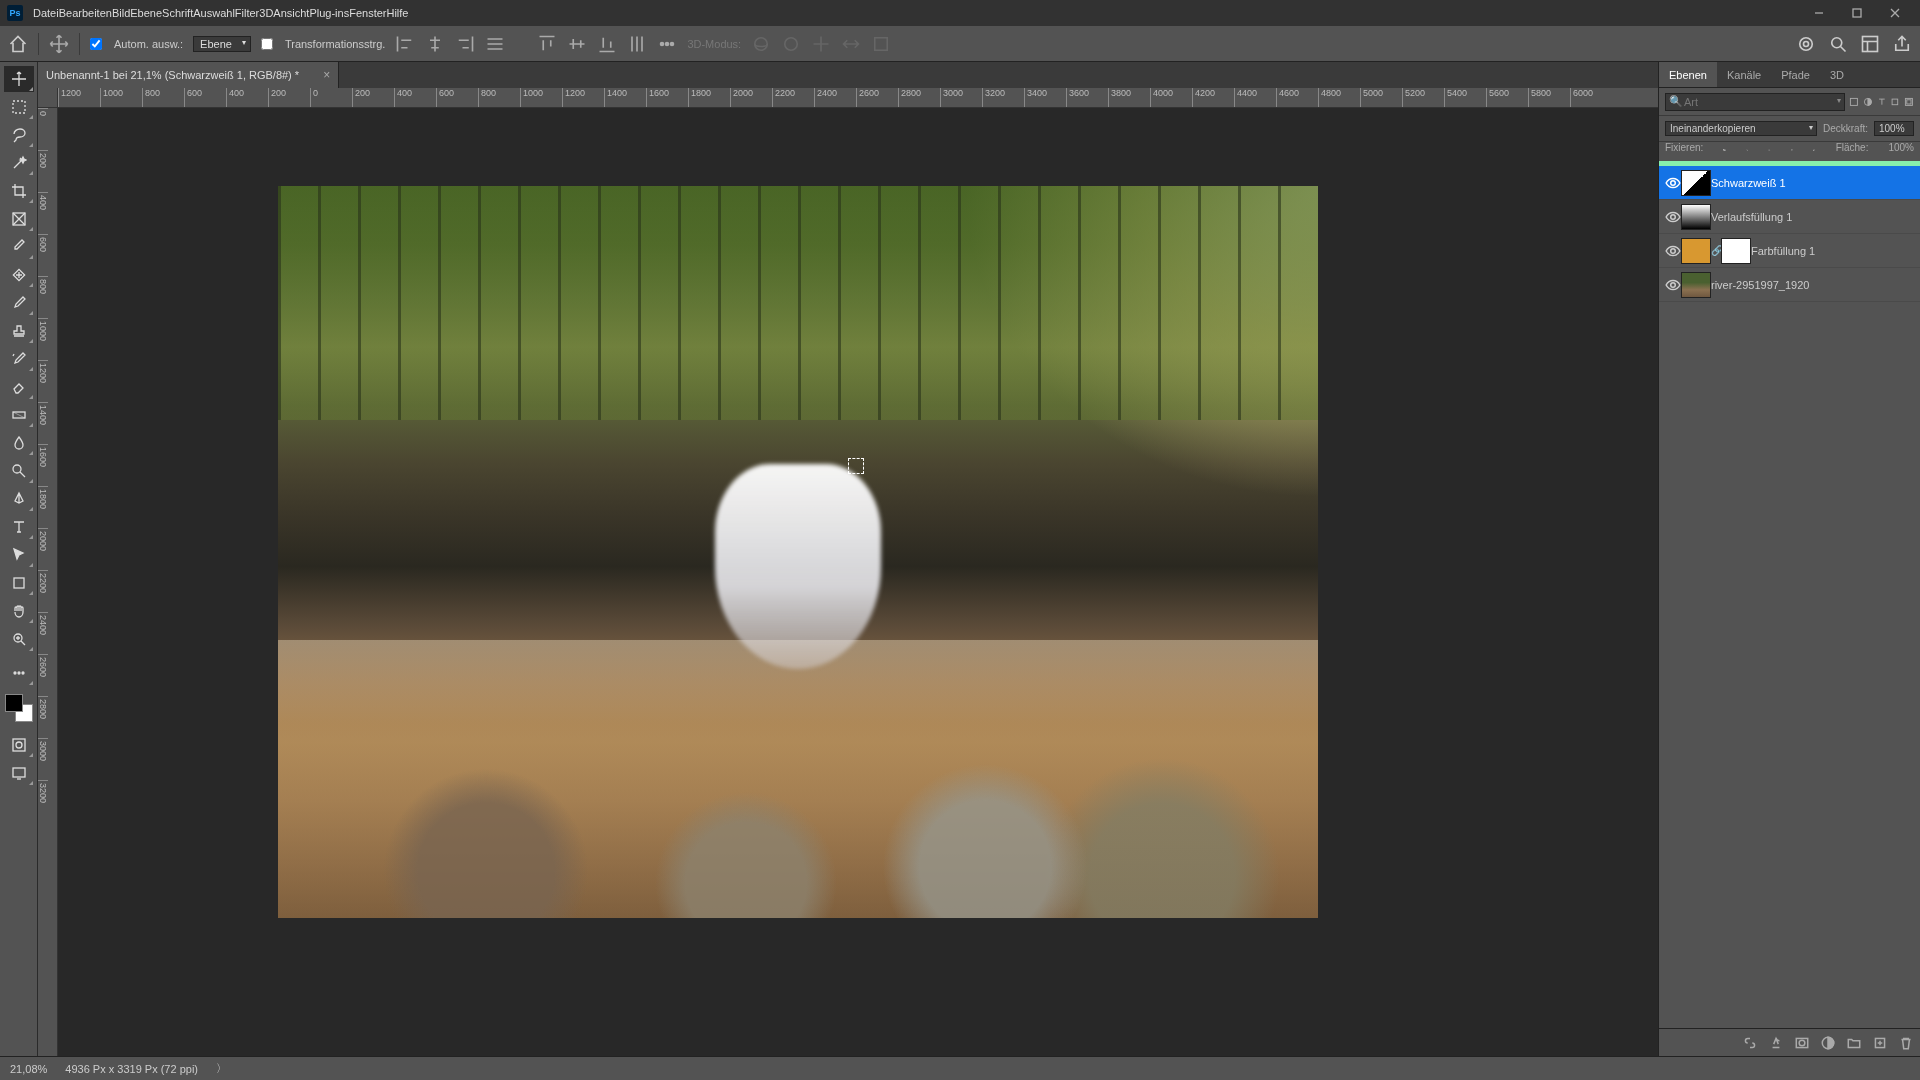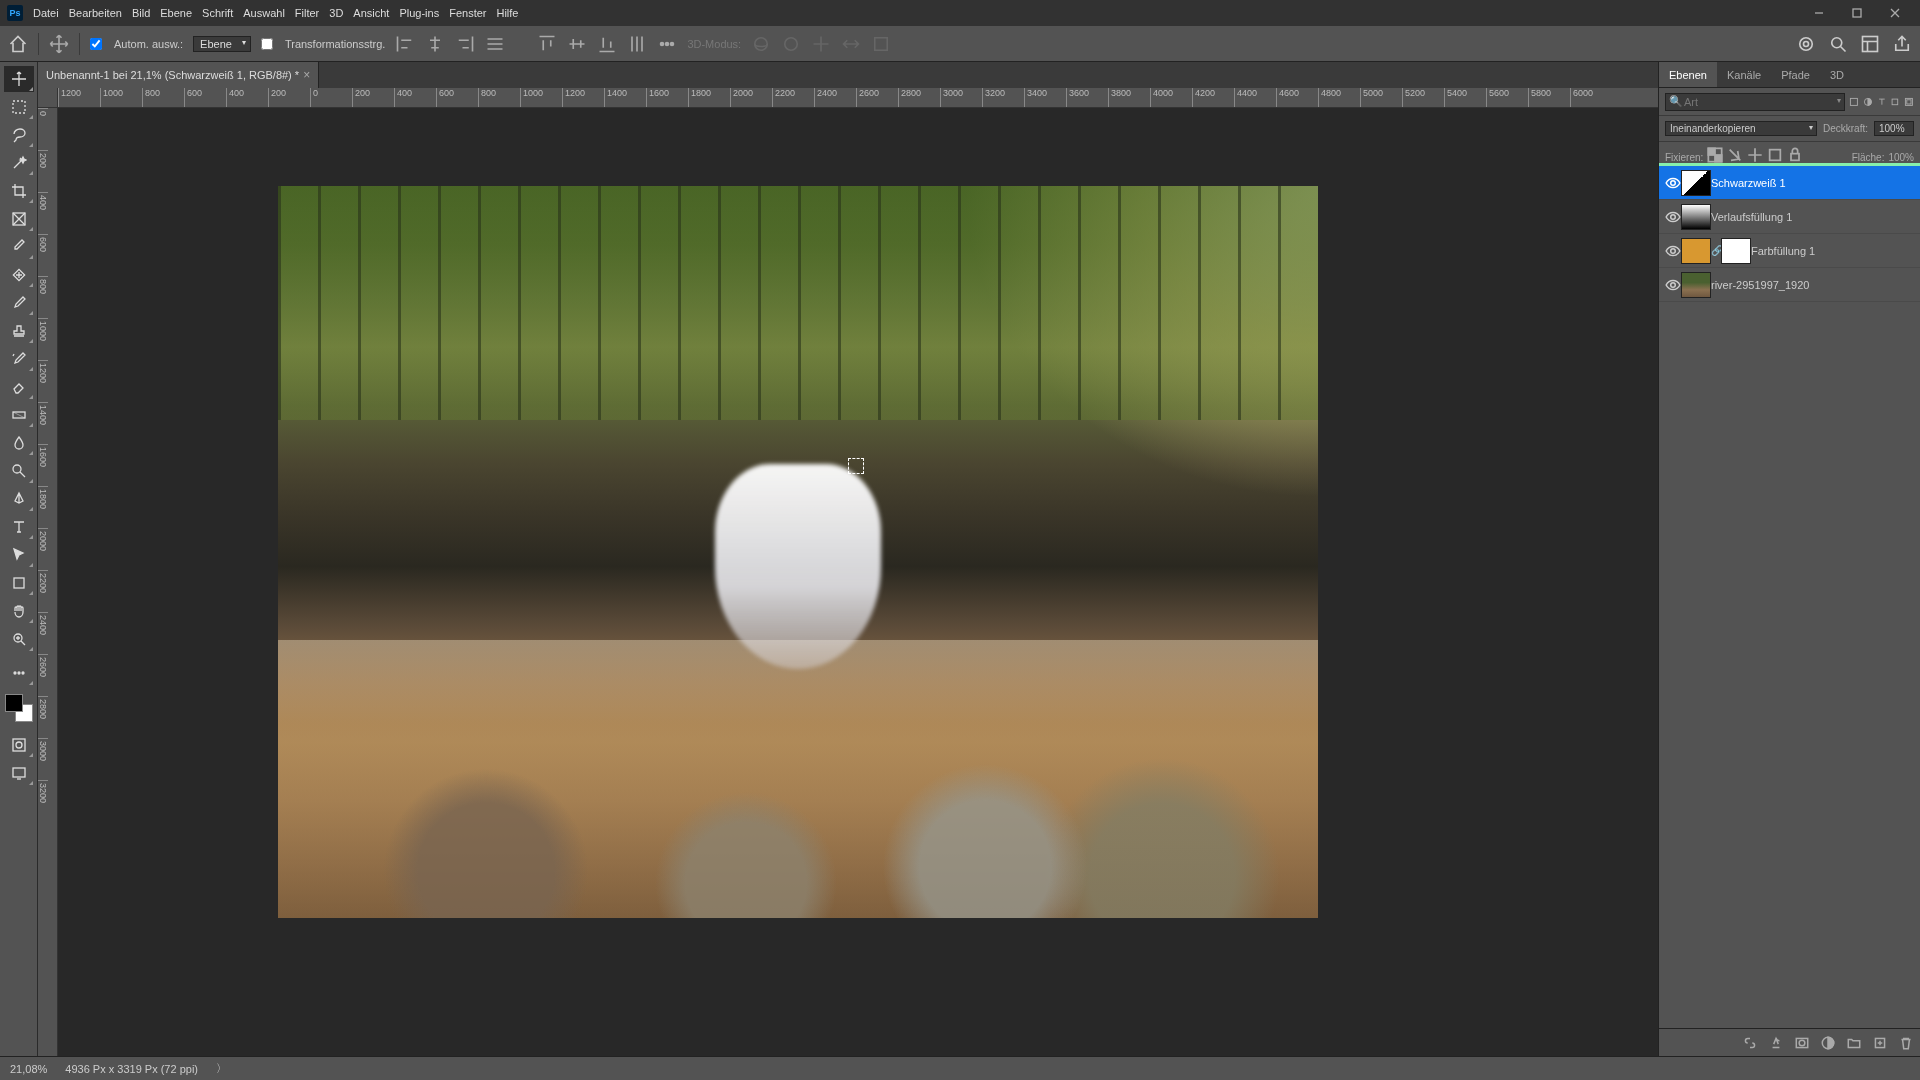--- a/index.html
+++ b/index.html
@@ -1,19 +1,19 @@
 <!DOCTYPE html>
 <html><head>
 <meta charset="utf-8">
 <style>
 *{margin:0;padding:0;box-sizing:border-box;font-family:"Segoe UI",Tahoma,sans-serif;user-select:none}
 body{background:#323232;color:#ccc;font-size:11px;width:1920px;height:1080px;overflow:hidden;position:relative}
 .titlebar{height:26px;background:#323232;display:flex;align-items:center;padding:0 7px}
 .ps-icon{width:16px;height:16px;background:#001e36;color:#31a8ff;font-weight:bold;font-size:9px;display:flex;align-items:center;justify-content:center;border-radius:2px;margin-right:10px}
-.menubar{display:flex;gap:10px;flex:1}
+.menubar{display:flex;gap:0;flex:1}
 .menubar span{cursor:default;color:#ddd}
 .winbtns{display:flex;gap:2px}
 .winbtn{width:36px;height:24px;display:flex;align-items:center;justify-content:center;color:#aaa}
 .winbtn svg{width:10px;height:10px}
 .optbar{height:36px;background:#535353;display:flex;align-items:center;padding:0 8px;gap:10px;border-bottom:1px solid #222}
 .optbar .home{width:20px;height:20px;display:flex;align-items:center;justify-content:center}
 .optbar .sep{width:1px;height:22px;background:#3a3a3a}
 .optbar .chk{display:flex;align-items:center;gap:12px}
 .optbar .chk input{width:12px;height:12px}
 .optbar .dd{background:#3a3a3a;border:1px solid #222;padding:1px 18px 1px 6px;position:relative;color:#ddd}
@@ -25,21 +25,21 @@
 .toolcol{width:38px;background:#535353;display:flex;flex-direction:column;align-items:center;padding-top:4px;gap:2px;border-right:1px solid #2a2a2a}
 .toolcol .tool{width:30px;height:26px;display:flex;align-items:center;justify-content:center;color:#ddd;position:relative}
 .toolcol .tool.active{background:#2a2a2a}
 .toolcol .tool svg{width:16px;height:16px}
 .toolcol .tool::after{content:"";position:absolute;right:1px;bottom:1px;border:2px solid transparent;border-right-color:#999;border-bottom-color:#999;width:0;height:0}
 .toolcol .swatch{margin-top:6px;position:relative;width:28px;height:28px}
 .toolcol .swatch .fg{position:absolute;top:0;left:0;width:18px;height:18px;background:#000;border:1px solid #888}
 .toolcol .swatch .bg{position:absolute;bottom:0;right:0;width:18px;height:18px;background:#fff;border:1px solid #888}
 .docarea{flex:1;display:flex;flex-direction:column;background:#282828}
 .tabrow{height:26px;background:#3a3a3a;display:flex;align-items:center}
-.doctab{background:#535353;height:26px;display:flex;align-items:center;padding:0 8px;gap:4px;font-size:11px;color:#ddd;border-right:1px solid #222}
+.doctab{background:#535353;height:26px;display:flex;align-items:center;padding:0 8px;gap:24px;font-size:11px;color:#ddd;border-right:1px solid #222}
 .doctab .x{color:#aaa;font-size:12px}
 .rulercorner{position:absolute;top:0;left:0;width:20px;height:20px;background:#535353;border-right:1px solid #333;border-bottom:1px solid #333}
 .canvaswrap{flex:1;position:relative;background:#282828}
 .ruler-h{position:absolute;top:0;left:20px;right:0;height:20px;background:#535353;border-bottom:1px solid #333;display:flex;overflow:hidden}
 .ruler-h .tick{width:42px;font-size:9px;color:#bbb;position:relative;border-left:1px solid #888;padding-left:2px}
 .ruler-v{position:absolute;top:20px;left:0;width:20px;bottom:0;background:#535353;border-right:1px solid #333;overflow:hidden}
 .ruler-v .tick{height:42px;font-size:9px;color:#bbb;border-top:1px solid #888;writing-mode:vertical-rl;padding-top:2px;text-align:left}
 .canvas{position:absolute;top:20px;left:20px;right:0;bottom:0;background:#282828;display:flex;align-items:center;justify-content:center;overflow:hidden}
 .image{width:1040px;height:732px;position:relative;background:linear-gradient(180deg,#3a5020 0%,#4a6028 8%,#6a7840 15%,#8a9050 22%,#5a6038 30%,#4a4530 38%,#3a3528 45%,#2a2820 52%,#5a4a38 60%,#8a6a48 68%,#aa8a58 76%,#9a7a50 84%,#7a6040 92%,#5a4830 100%);margin-left:-120px;margin-top:-60px}
 .image::before{content:"";position:absolute;top:0;right:0;width:40%;height:50%;background:radial-gradient(ellipse at top right,rgba(255,245,200,0.85),rgba(255,230,150,0.5) 30%,transparent 60%)}
@@ -53,21 +53,21 @@
 .rtab{padding:0 10px;display:flex;align-items:center;font-size:11px;color:#aaa;cursor:default}
 .rtab.active{background:#535353;color:#fff}
 .search{height:28px;display:flex;align-items:center;padding:0 6px;gap:4px;border-bottom:1px solid #3a3a3a}
 .search input{flex:1;background:#3a3a3a;border:1px solid #222;color:#ccc;padding:2px 18px 2px 18px;font-size:11px}
 .search .sicn{width:18px;height:18px;display:flex;align-items:center;justify-content:center;color:#aaa}
 .propbar{height:26px;display:flex;align-items:center;padding:0 6px;gap:6px;border-bottom:1px solid #3a3a3a}
 .propbar .dd2{background:#3a3a3a;border:1px solid #222;padding:1px 16px 1px 4px;font-size:10px;position:relative;flex:1}
 .propbar .dd2::after{content:"▾";position:absolute;right:3px;font-size:8px}
 .propbar .lbl{font-size:10px;color:#aaa}
 .propbar .val{background:#3a3a3a;border:1px solid #222;padding:1px 4px;font-size:10px;width:40px}
-.lockbar{height:24px;display:flex;align-items:flex-end;padding:0 6px;gap:4px;border-bottom:3px solid #86efac;font-size:10px;color:#aaa}
+.lockbar{height:24px;display:flex;align-items:flex-start;padding:0 6px;gap:20px;border-bottom:5px solid #86efac;font-size:10px;color:#aaa}
 .lockbar .licn{width:16px;height:16px;display:flex;align-items:center;justify-content:center}
 .layers{flex:1;overflow:auto}
 .layer{height:34px;display:flex;align-items:center;padding:0 6px;border-bottom:1px solid #4a4a4a}
 .layer.sel{background:#1473e6;color:#fff}
 .layer .eye{width:16px;height:16px;display:flex;align-items:center;justify-content:center}
 .layer .thumb{width:30px;height:26px;background:#888;border:1px solid #222;position:relative}
 .layer .thumb.adj{background:linear-gradient(135deg,#fff 50%,#000 50%)}
 .layer .thumb.grad{background:linear-gradient(180deg,#fff,#000)}
 .layer .thumb.color{background:#d89830}
 .layer .thumb.mask{background:#fff}

